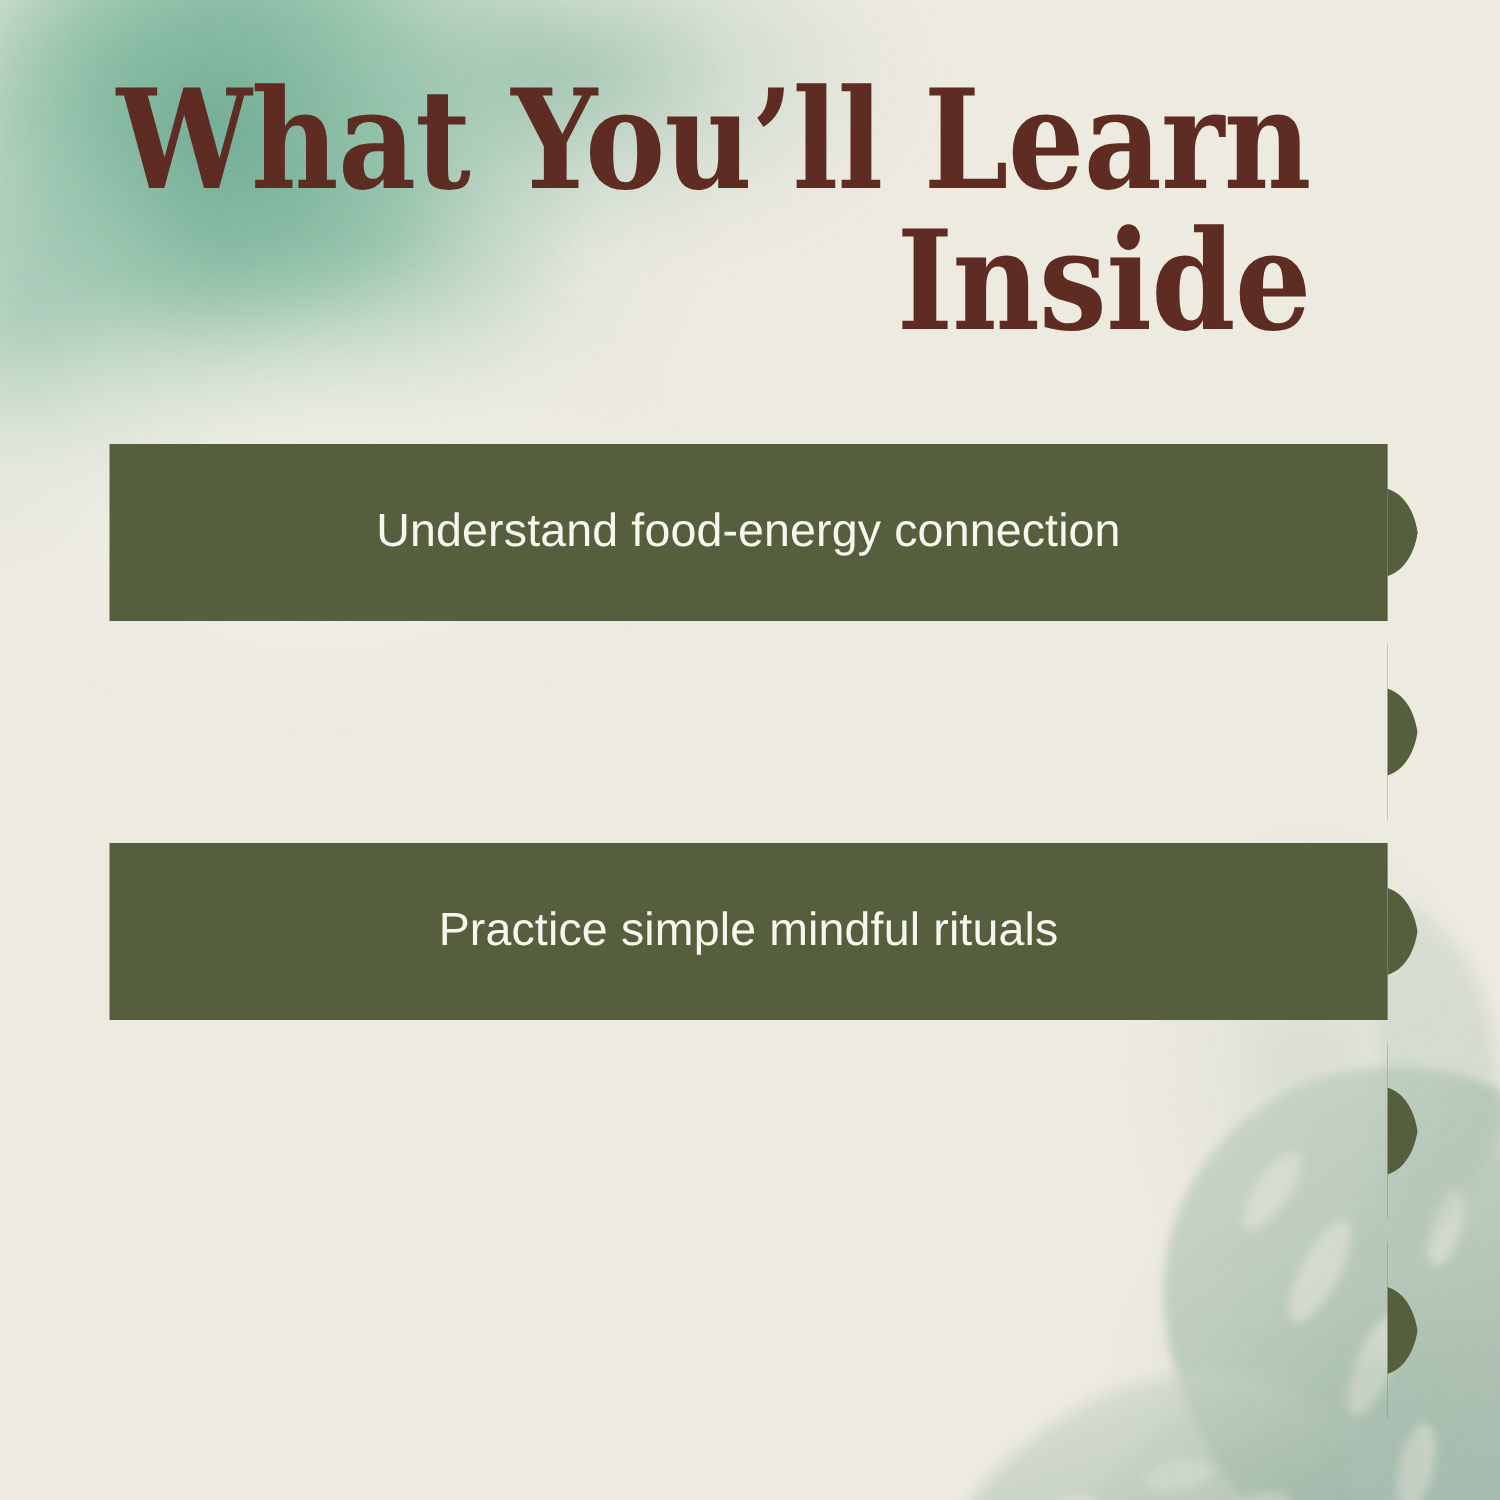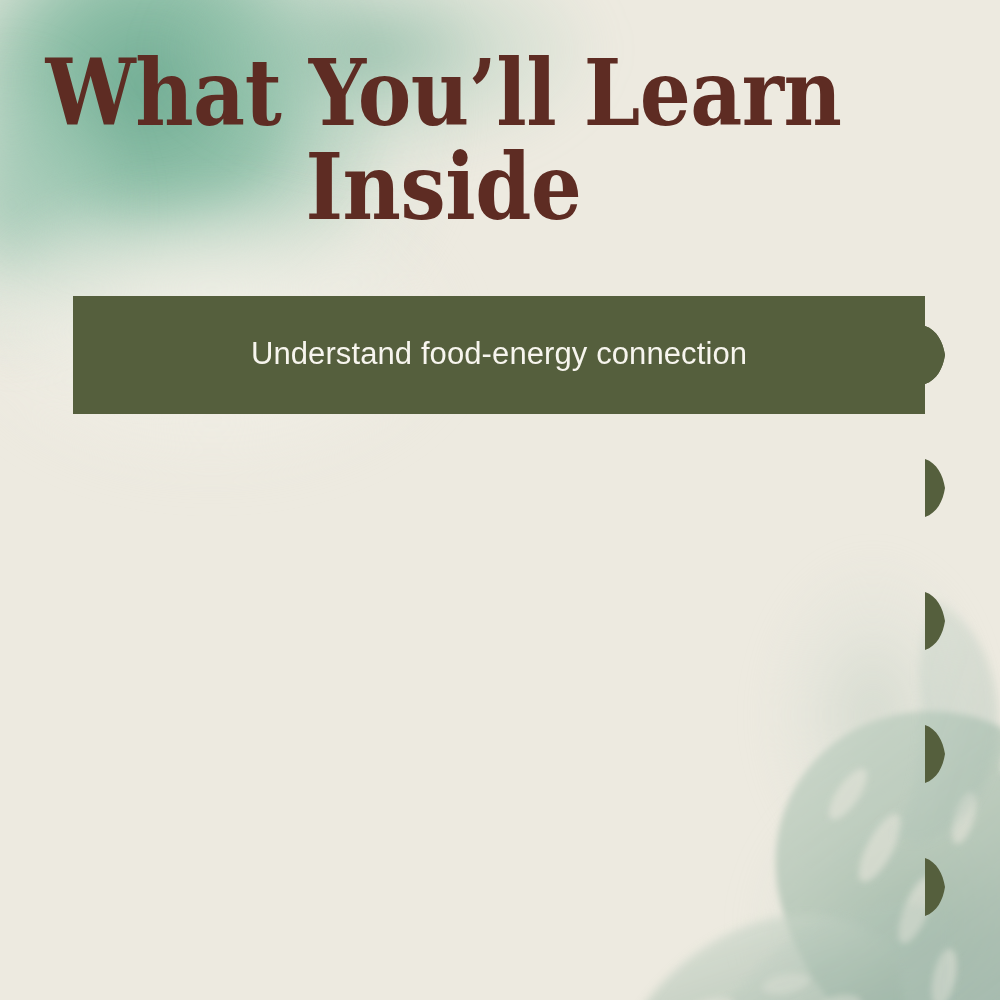--- a/index.html
+++ b/index.html
@@ -130,21 +130,21 @@
     filter: blur(14px);
     pointer-events: none;
   }
 
   
   .title-block {
     position: absolute;
     left: 0;
     top: 48px;
     width: 887px;
-    text-align: center;
+    text-align: right;
     z-index: 5;
   }
   .title-line {
     display: block;
     font-family: "DejaVu Serif", "Liberation Serif", serif;
     font-weight: 700;
     color: #5E2C23;
     font-size: 92px;
     line-height: 0.98;
     letter-spacing: -0.5px;
@@ -298,20 +298,23 @@
 
     <div class="banner">
       <div class="banner-tail">
         <svg viewBox="0 0 22 118" width="22" height="118" xmlns="http://www.w3.org/2000/svg">
           <path d="M0,0 L0,30 C12,34 18,46 20,59 C18,72 12,84 0,88 L0,118 L-1,118 L-1,0 Z" fill="#555F3D"></path>
         </svg>
       </div>
     </div>
 
     <div class="banner">
+      <div class="banner-body">
+        <span class="banner-label">Practice simple mindful rituals</span>
+      </div>
       <div class="banner-tail">
         <svg viewBox="0 0 22 118" width="22" height="118" xmlns="http://www.w3.org/2000/svg">
           <path d="M0,0 L0,30 C12,34 18,46 20,59 C18,72 12,84 0,88 L0,118 L-1,118 L-1,0 Z" fill="#555F3D"></path>
         </svg>
       </div>
     </div>
 
     <div class="banner">
       <div class="banner-tail">
         <svg viewBox="0 0 22 118" width="22" height="118" xmlns="http://www.w3.org/2000/svg">

